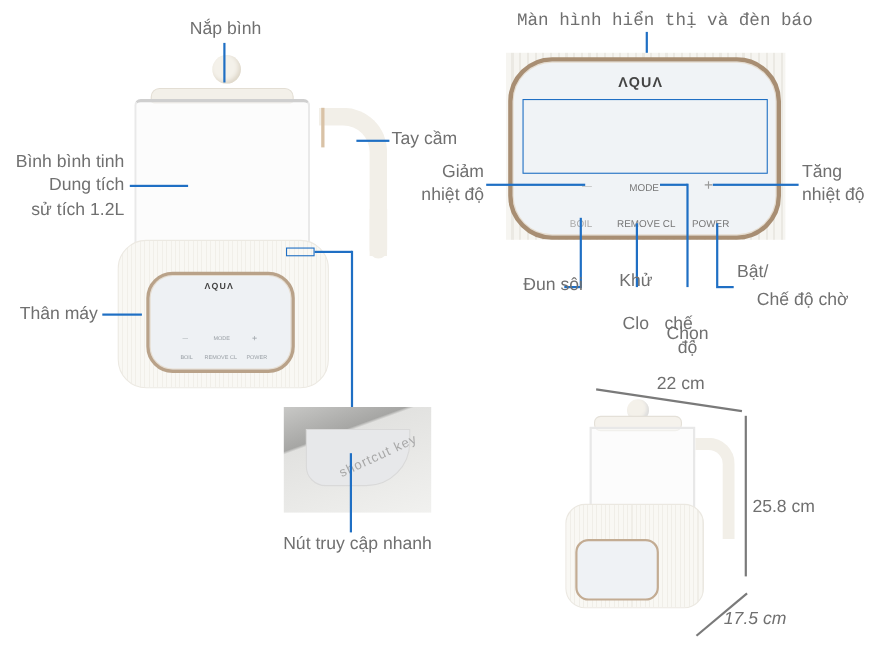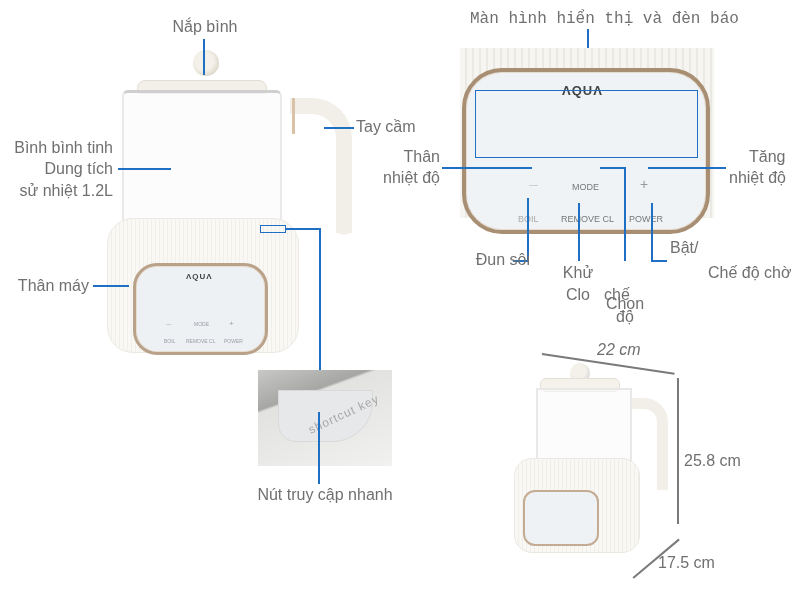--- a/index.html
+++ b/index.html
@@ -12,21 +12,21 @@
   .abs { position: absolute; }
 
   
   .knob { left: 193px; top: 50px; width: 26px; height: 26px; border-radius: 50%; background: #f4f1ea; box-shadow: inset -2px -2px 4px #ddd6c8; }
   .lid { left: 137px; top: 80px; width: 130px; height: 14px; border-radius: 8px 8px 3px 3px; background: #f3f0e9; border: 1px solid #e3ded4; }
   .jar { left: 122px; top: 90px; width: 160px; height: 140px; border: 2px solid #e9e9e9; border-top: 3px solid #cfcfcf; border-radius: 6px 6px 0 0; background: rgba(250,250,250,0.6); }
   .handle { left: 290px; top: 98px; width: 62px; height: 135px; border: 16px solid #f2efe8; border-left: none; border-bottom: none; border-radius: 0 40px 0 0; }
   .handle-band { left: 292px; top: 98px; width: 3px; height: 36px; background: #d9c2a6; }
   .handle-tip { left: 336px; top: 190px; width: 16px; height: 45px; background: #f2efe8; border-radius: 0 0 8px 8px; }
   .base { left: 107px; top: 218px; width: 192px; height: 135px; border-radius: 26px; background: repeating-linear-gradient(90deg, #f9f8f4 0 3px, #f1efe9 3px 4px); border: 1px solid #ece9e2; }
-  .panel { position: absolute; border-radius: 24px; border: 3px solid #b9a289; background: #eef1f4; box-shadow: inset 0 0 0 1px #e6ddd0; margin-top: 16px; }
+  .panel { position: absolute; border-radius: 24px; border: 3px solid #b9a289; background: #eef1f4; box-shadow: inset 0 0 0 1px #e6ddd0; }
   .panel-small { left: 133px; top: 247px; width: 135px; height: 92px; }
   .brand { position: absolute; color: #444; letter-spacing: 1px; font-weight: bold; }
   .ptxt { position: absolute; color: #9aa0a6; font-size: 5px; white-space: nowrap; }
   .short-box { left: 260px; top: 225px; width: 26px; height: 8px; border: 1px solid #1f6fc4; }
 
   
   .bigbg { left: 460px; top: 48px; width: 254px; height: 170px; background: repeating-linear-gradient(90deg, #f6f5f1 0 5px, #ebe9e3 5px 7px); }
   .panel-big { left: 462px; top: 52px; width: 248px; height: 166px; border-radius: 40px; border: 4px solid #a88e73; background: #f0f3f6; }
   .disp-box { left: 475px; top: 90px; width: 223px; height: 68px; border: 1.5px solid #1f6fc4; }
   .bp { position: absolute; color: #777; font-size: 9px; white-space: nowrap; }
@@ -66,21 +66,21 @@
     <span class="ptxt" style="left:88px;top:72px;">POWER</span>
   </div>
   <div class="abs short-box"></div>
 </div>
 
 <div class="lbl c" style="left:160px;top:17px;width:90px;">Nắp bình</div>
 <div class="ln" style="left:203px;top:39px;width:1.5px;height:36px;"></div>
 
 <div class="lbl r" style="left:0;top:138px;width:113px;">Bình bình tinh</div>
 <div class="lbl r" style="left:0;top:159px;width:113px;">Dung tích</div>
-<div class="lbl r" style="left:0;top:181px;width:113px;">sử nhiệt 1.2L</div>
+<div class="lbl r" style="left:0;top:181px;width:113px;">sử tích 1.2L</div>
 <div class="ln" style="left:118px;top:168px;width:53px;height:1.5px;"></div>
 
 <div class="lbl" style="left:356px;top:117px;">Tay cầm</div>
 <div class="ln" style="left:324px;top:127px;width:30px;height:1.5px;"></div>
 
 <div class="lbl r" style="left:0;top:276px;width:89px;">Thân máy</div>
 <div class="ln" style="left:93px;top:285px;width:36px;height:1.5px;"></div>
 
 <div class="ln" style="left:286px;top:228px;width:34px;height:1.5px;"></div>
 <div class="ln" style="left:319px;top:228px;width:1.5px;height:142px;"></div>
@@ -100,56 +100,56 @@
   <span class="brand" style="left:96px;top:11px;font-size:13px;">ΛQUΛ</span>
   <span class="bp" style="left:63px;top:108px;color:#bbb;">—</span>
   <span class="bp" style="left:106px;top:110px;">MODE</span>
   <span class="bp" style="left:174px;top:104px;font-size:14px;color:#999;">+</span>
   <span class="bp" style="left:52px;top:142px;color:#aaa;">BOIL</span>
   <span class="bp" style="left:95px;top:142px;">REMOVE CL</span>
   <span class="bp" style="left:163px;top:142px;">POWER</span>
 </div>
 <div class="abs disp-box"></div>
 
-<div class="lbl r" style="left:380px;top:147px;width:60px;">Thân</div>
+<div class="lbl r" style="left:380px;top:147px;width:60px;">Giảm</div>
 <div class="lbl r" style="left:360px;top:168px;width:80px;">nhiệt độ</div>
 <div class="ln" style="left:442px;top:167px;width:90px;height:1.5px;"></div>
 
-<div class="lbl" style="left:729px;top:147px;margin-left:20px;">Tăng</div>
+<div class="lbl" style="left:729px;top:147px;">Tăng</div>
 <div class="lbl" style="left:729px;top:168px;">nhiệt độ</div>
 <div class="ln" style="left:648px;top:167px;width:78px;height:1.5px;"></div>
 
 <div class="ln" style="left:527px;top:198px;width:1.5px;height:62px;"></div>
 <div class="ln" style="left:513px;top:260px;width:16px;height:1.5px;"></div>
 <div class="lbl r" style="left:440px;top:250px;width:90px;">Đun sôi</div>
 
 <div class="ln" style="left:578px;top:203px;width:1.5px;height:58px;"></div>
-<div class="lbl c" style="left:558px;top:263px;width:40px;">Khử</div>
+<div class="lbl c" style="left:558px;top:246px;width:40px;">Khử</div>
 <div class="lbl c" style="left:558px;top:285px;width:40px;">Clo</div>
 
 <div class="ln" style="left:600px;top:167px;width:25px;height:1.5px;"></div>
 <div class="ln" style="left:624px;top:167px;width:1.5px;height:94px;"></div>
 <div class="lbl c" style="left:600px;top:263px;width:50px;margin-top:31px;">Chọn</div>
 <div class="lbl c" style="left:592px;top:285px;width:50px;">chế</div>
 <div class="lbl c" style="left:600px;top:307px;width:50px;">độ</div>
 
 <div class="ln" style="left:651px;top:203px;width:1.5px;height:57px;"></div>
 <div class="ln" style="left:651px;top:260px;width:16px;height:1.5px;"></div>
 <div class="lbl" style="left:670px;top:238px;">Bật/</div>
-<div class="lbl" style="left:708px;top:263px;">Chế độ chờ</div>
+<div class="lbl" style="left:688px;top:263px;">Chế độ chờ</div>
 
 <div>
   <div class="abs sk-knob"></div>
   <div class="abs sk-lid"></div>
   <div class="abs sk-jar"></div>
   <div class="abs sk-handle"></div>
   <div class="abs sk-base"></div>
   <div class="abs sk-panel"></div>
 </div>
 
 <div class="dim" style="left:542px;top:353px;width:134px;transform:rotate(8.5deg);"></div>
-<div class="lbl" style="left:597px;top:340px;font-style:italic;">22 cm</div>
+<div class="lbl" style="left:597px;top:340px;">22 cm</div>
 
 <div class="dim" style="left:677px;top:378px;width:1.5px;height:146px;"></div>
 <div class="lbl" style="left:684px;top:451px;">25.8 cm</div>
 
 <div class="dim" style="left:633px;top:577px;width:60px;transform:rotate(-40deg);"></div>
-<div class="lbl" style="left:658px;top:553px;">17.5 cm</div>
+<div class="lbl" style="left:658px;top:553px;font-style:italic;">17.5 cm</div>
 
 </body></html>

